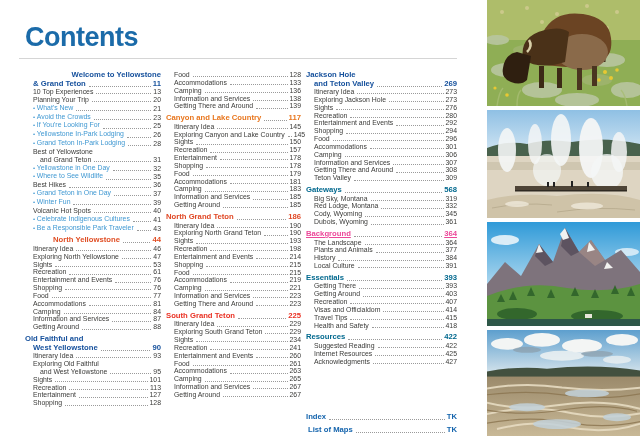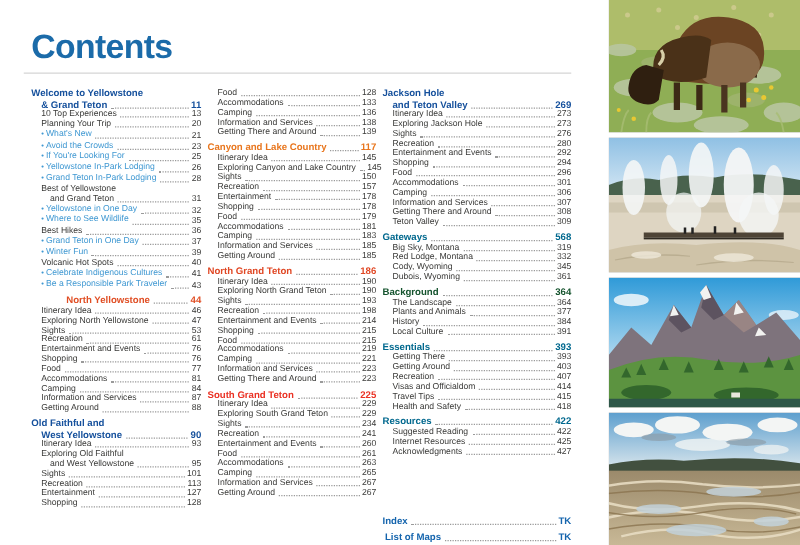--- a/index.html
+++ b/index.html
@@ -40,21 +40,21 @@
 </head>
 <body>
 
 <div id="page">
 
   <div id="title">Contents</div>
   <div id="title-rule"></div>
 
   <div class="col" id="col1">
       <div class="entry sec" style="color: rgb(21, 80, 156);">
-        <div class="row" style="padding-left: 0px;">
+        <div class="row" style="padding-left: 0px; justify-content: flex-end;">
           <span class="lbl">Welcome to Yellowstone</span>
         </div>
         <div class="row" style="padding-left: 8px;">
           <span class="lbl">&amp; Grand Teton</span>
           <span class="lead"></span>
           <span class="pg">11</span>
         </div>
       </div>
       <div class="entry item">
         <div class="row" style="padding-left: 8px;">
@@ -716,21 +716,21 @@
           <span class="pg">345</span>
         </div>
       </div>
       <div class="entry item">
         <div class="row" style="padding-left: 8px;">
           <span class="lbl">Dubois, Wyoming</span>
           <span class="lead"></span>
           <span class="pg">361</span>
         </div>
       </div>
-      <div class="entry sec" style="color: #14532d;">
+      <div class="entry sec" style="color: #ec4899; text-decoration: underline;">
         <div class="row" style="padding-left: 0px;">
           <span class="lbl">Background</span>
           <span class="lead"></span>
           <span class="pg">364</span>
         </div>
       </div>
       <div class="entry item">
         <div class="row" style="padding-left: 8px;">
           <span class="lbl">The Landscape</span>
           <span class="lead"></span>

